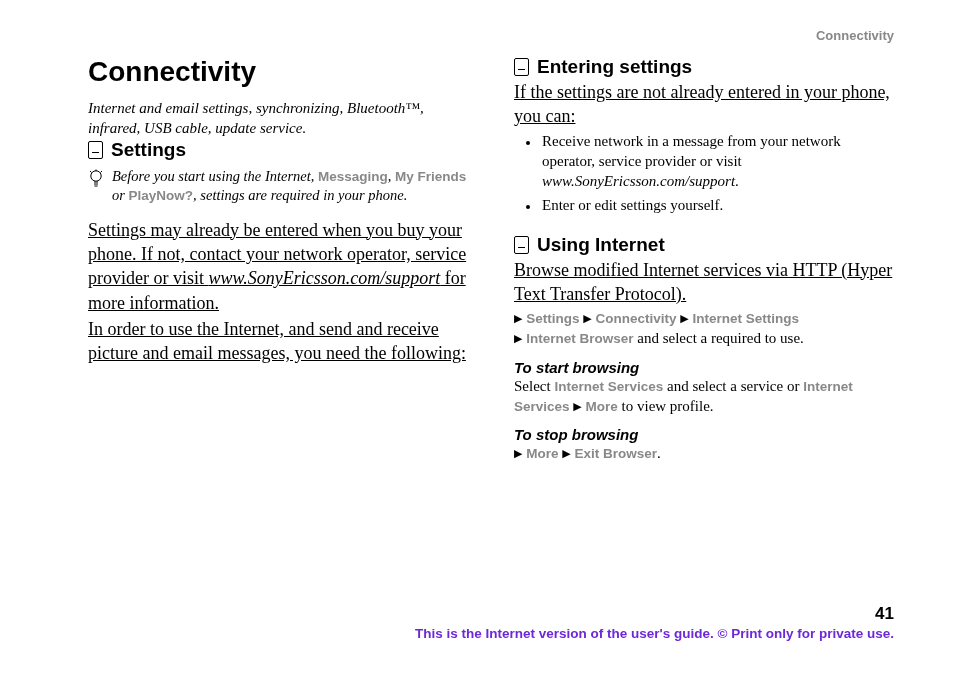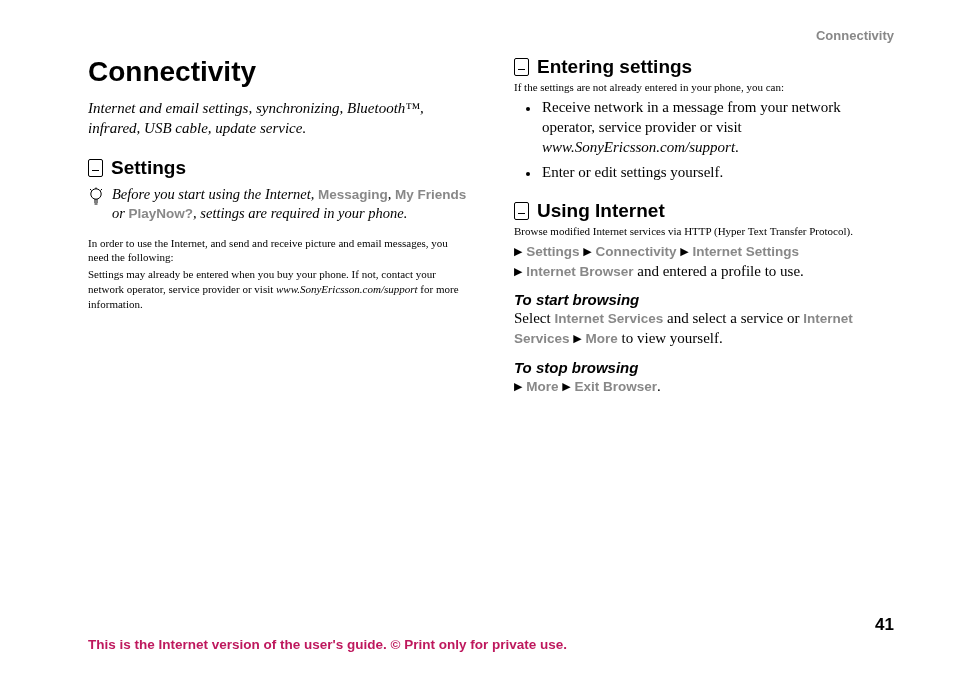--- a/index.html
+++ b/index.html
@@ -30,21 +30,20 @@
   h1.chapter {
     font-family: Arial, Helvetica, sans-serif;
     font-weight: 900;
     font-size: 28px;
     margin-bottom: 10px;
   }
   .chapter-sub {
     font-style: italic;
     font-size: 15px;
     line-height: 1.35;
-    margin-bottom: 18px;
   }
   .h2row {
     display: flex;
     align-items: center;
     gap: 8px;
     margin-bottom: 6px;
   }
   .h2row.tight { margin-bottom: 2px; }
   h2.section {
     font-family: Arial, Helvetica, sans-serif;
@@ -76,23 +75,24 @@
     margin-top: 2px;
   }
   .tip-text {
     font-style: italic;
     font-size: 14.5px;
     line-height: 1.35;
     color: #000;
   }
   .tip-text .ui { font-style: normal; font-family: Arial, Helvetica, sans-serif; font-weight: bold; color: #888; font-size: 13.5px; }
   p.body {
-    font-size: 11px;
+    font-size: 18px;
     line-height: 1.35;
     margin-bottom: 2px;
+    text-decoration: underline;
   }
   p.body .site { font-style: italic; }
   ul.bul {
     list-style: disc;
     padding-left: 26px;
     font-size: 15px;
     line-height: 1.35;
   }
   ul.bul li { margin-bottom: 4px; padding-left: 2px; }
   ul.bul li::marker { font-size: 12px; }
@@ -107,35 +107,35 @@
     margin-top: 10px;
   }
   .nav {
     font-size: 15px;
     line-height: 1.35;
   }
   .nav .arrow { display:inline-block; transform: translateY(-1px); font-size: 11px;}
   .nav .ui, .body .ui { font-family: Arial, Helvetica, sans-serif; font-weight: bold; color: #888; font-size: 13.5px; }
   .pagefoot {
     position: absolute;
-    left: 88px; right: 60px; bottom: 25px;
-    text-align: left;
+    left: 88px; right: 60px; bottom: 36px;
+    text-align: right;
   }
   .pagenum {
     position: absolute;
     right: 0; top: -22px;
     font-family: Arial, Helvetica, sans-serif;
     font-weight: 900;
     font-size: 17px;
   }
   .footline {
     font-family: Arial, Helvetica, sans-serif;
     font-weight: bold;
     font-size: 13.5px;
-    color: #be185d;
+    color: #6d28d9;
   }
 </style>
 </head>
 <body>
 
 <div class="running-head">Connectivity</div>
 
 <div class="cols">
 
   <div class="col">
@@ -153,24 +153,24 @@
             <circle cx="8" cy="7" r="5.2" fill="none" stroke="#000" stroke-width="1"></circle>
             <path d="M6 13 h4 M6 15 h4 M6.5 17 h3" stroke="#000" stroke-width="1" fill="none"></path>
             <path d="M2 2 l1.5 1.5 M14 2 l-1.5 1.5 M8 0.5 v1.5" stroke="#000" stroke-width="1"></path>
           </svg>
       </span>
       <div class="tip-text">
         <span>Before you start using the Internet, </span><span class="ui">Messaging</span><span>, </span><span class="ui">My Friends</span><span> or </span><span class="ui">PlayNow?</span><span>, settings are required in your phone.</span>
       </div>
     </div>
 
-    <p class="body">In order to use the Internet, and send and receive picture and email messages, you need the following:</p>
     <p class="body">
       <span>Settings may already be entered when you buy your phone. If not, contact your network operator, service provider or visit </span><span class="site">www.SonyEricsson.com/support</span><span> for more information.</span>
     </p>
+    <p class="body">In order to use the Internet, and send and receive picture and email messages, you need the following:</p>
     <div class="gap8"></div>
   </div>
 
   <div class="col">
     <div class="h2row tight">
       <span class="doc-icon"></span>
       <h2 class="section">Entering settings</h2>
     </div>
     <p class="body">If the settings are not already entered in your phone, you can:</p>
     <ul class="bul">
@@ -185,27 +185,27 @@
     <div class="h2row tight">
       <span class="doc-icon"></span>
       <h2 class="section">Using Internet</h2>
     </div>
     <p class="body">Browse modified Internet services via HTTP (Hyper Text Transfer Protocol).</p>
 
     <p class="nav">
       <span class="arrow">▶</span> <span class="ui">Settings</span>
       <span class="arrow">▶</span> <span class="ui">Connectivity</span>
       <span class="arrow">▶</span> <span class="ui">Internet Settings</span><br>
-      <span class="arrow">▶</span> <span class="ui">Internet Browser</span><span> and entered a profile to use.</span>
+      <span class="arrow">▶</span> <span class="ui">Internet Browser</span><span> and select a required to use.</span>
     </p>
 
     <h3 class="task">To start browsing</h3>
     <p class="nav">
       <span>Select </span><span class="ui">Internet Services</span><span> and select a service or </span><span class="ui">Internet Services</span>
-      <span class="arrow">▶</span> <span class="ui">More</span><span> to view yourself.</span>
+      <span class="arrow">▶</span> <span class="ui">More</span><span> to view profile.</span>
     </p>
 
     <h3 class="task">To stop browsing</h3>
     <p class="nav">
       <span class="arrow">▶</span> <span class="ui">More</span>
       <span class="arrow">▶</span> <span class="ui">Exit Browser</span><span>.</span>
     </p>
   </div>
 
 </div>

